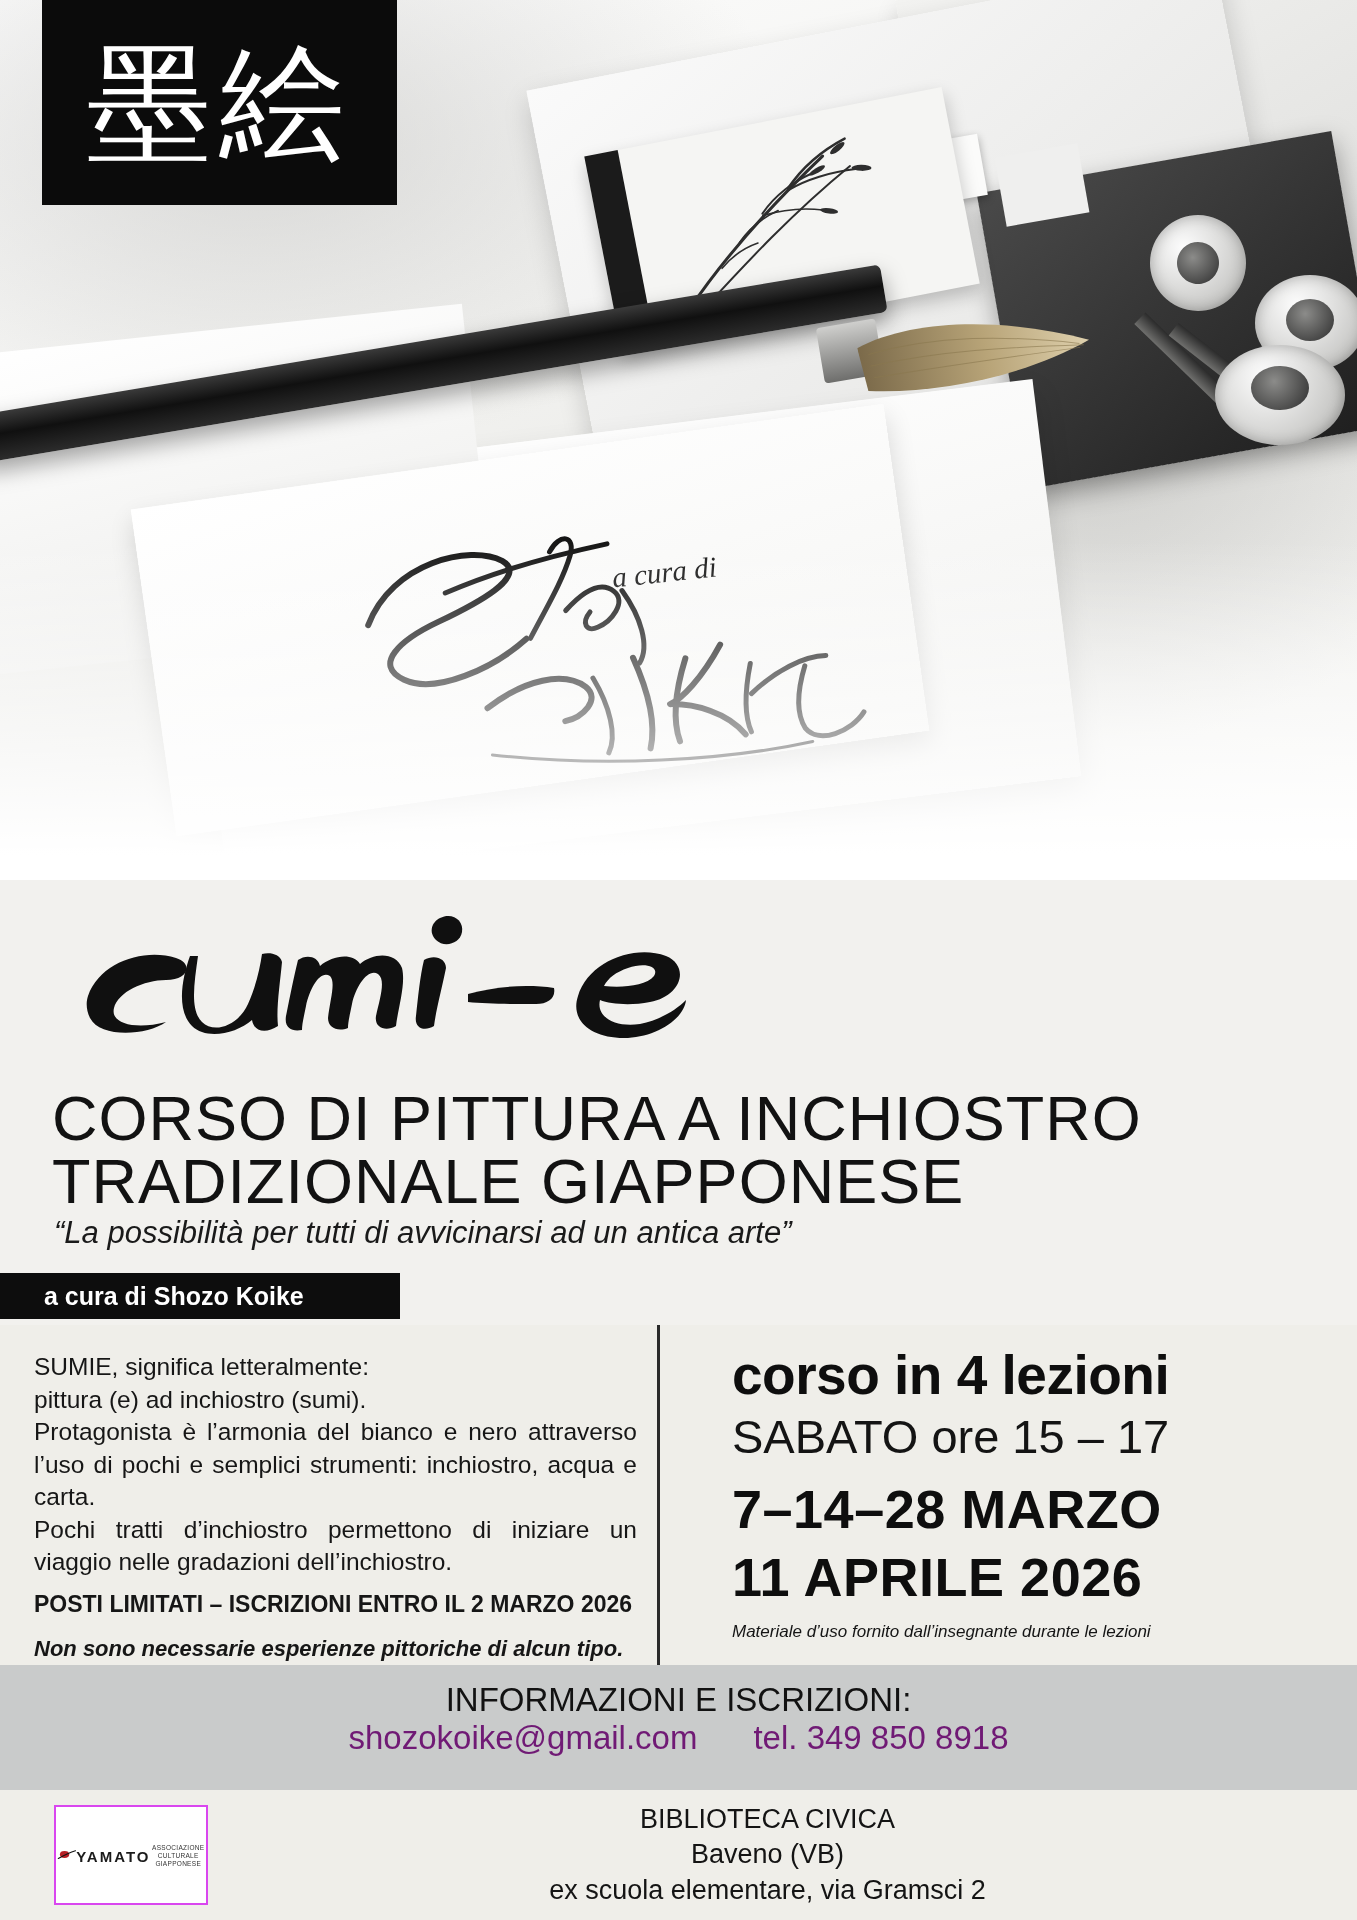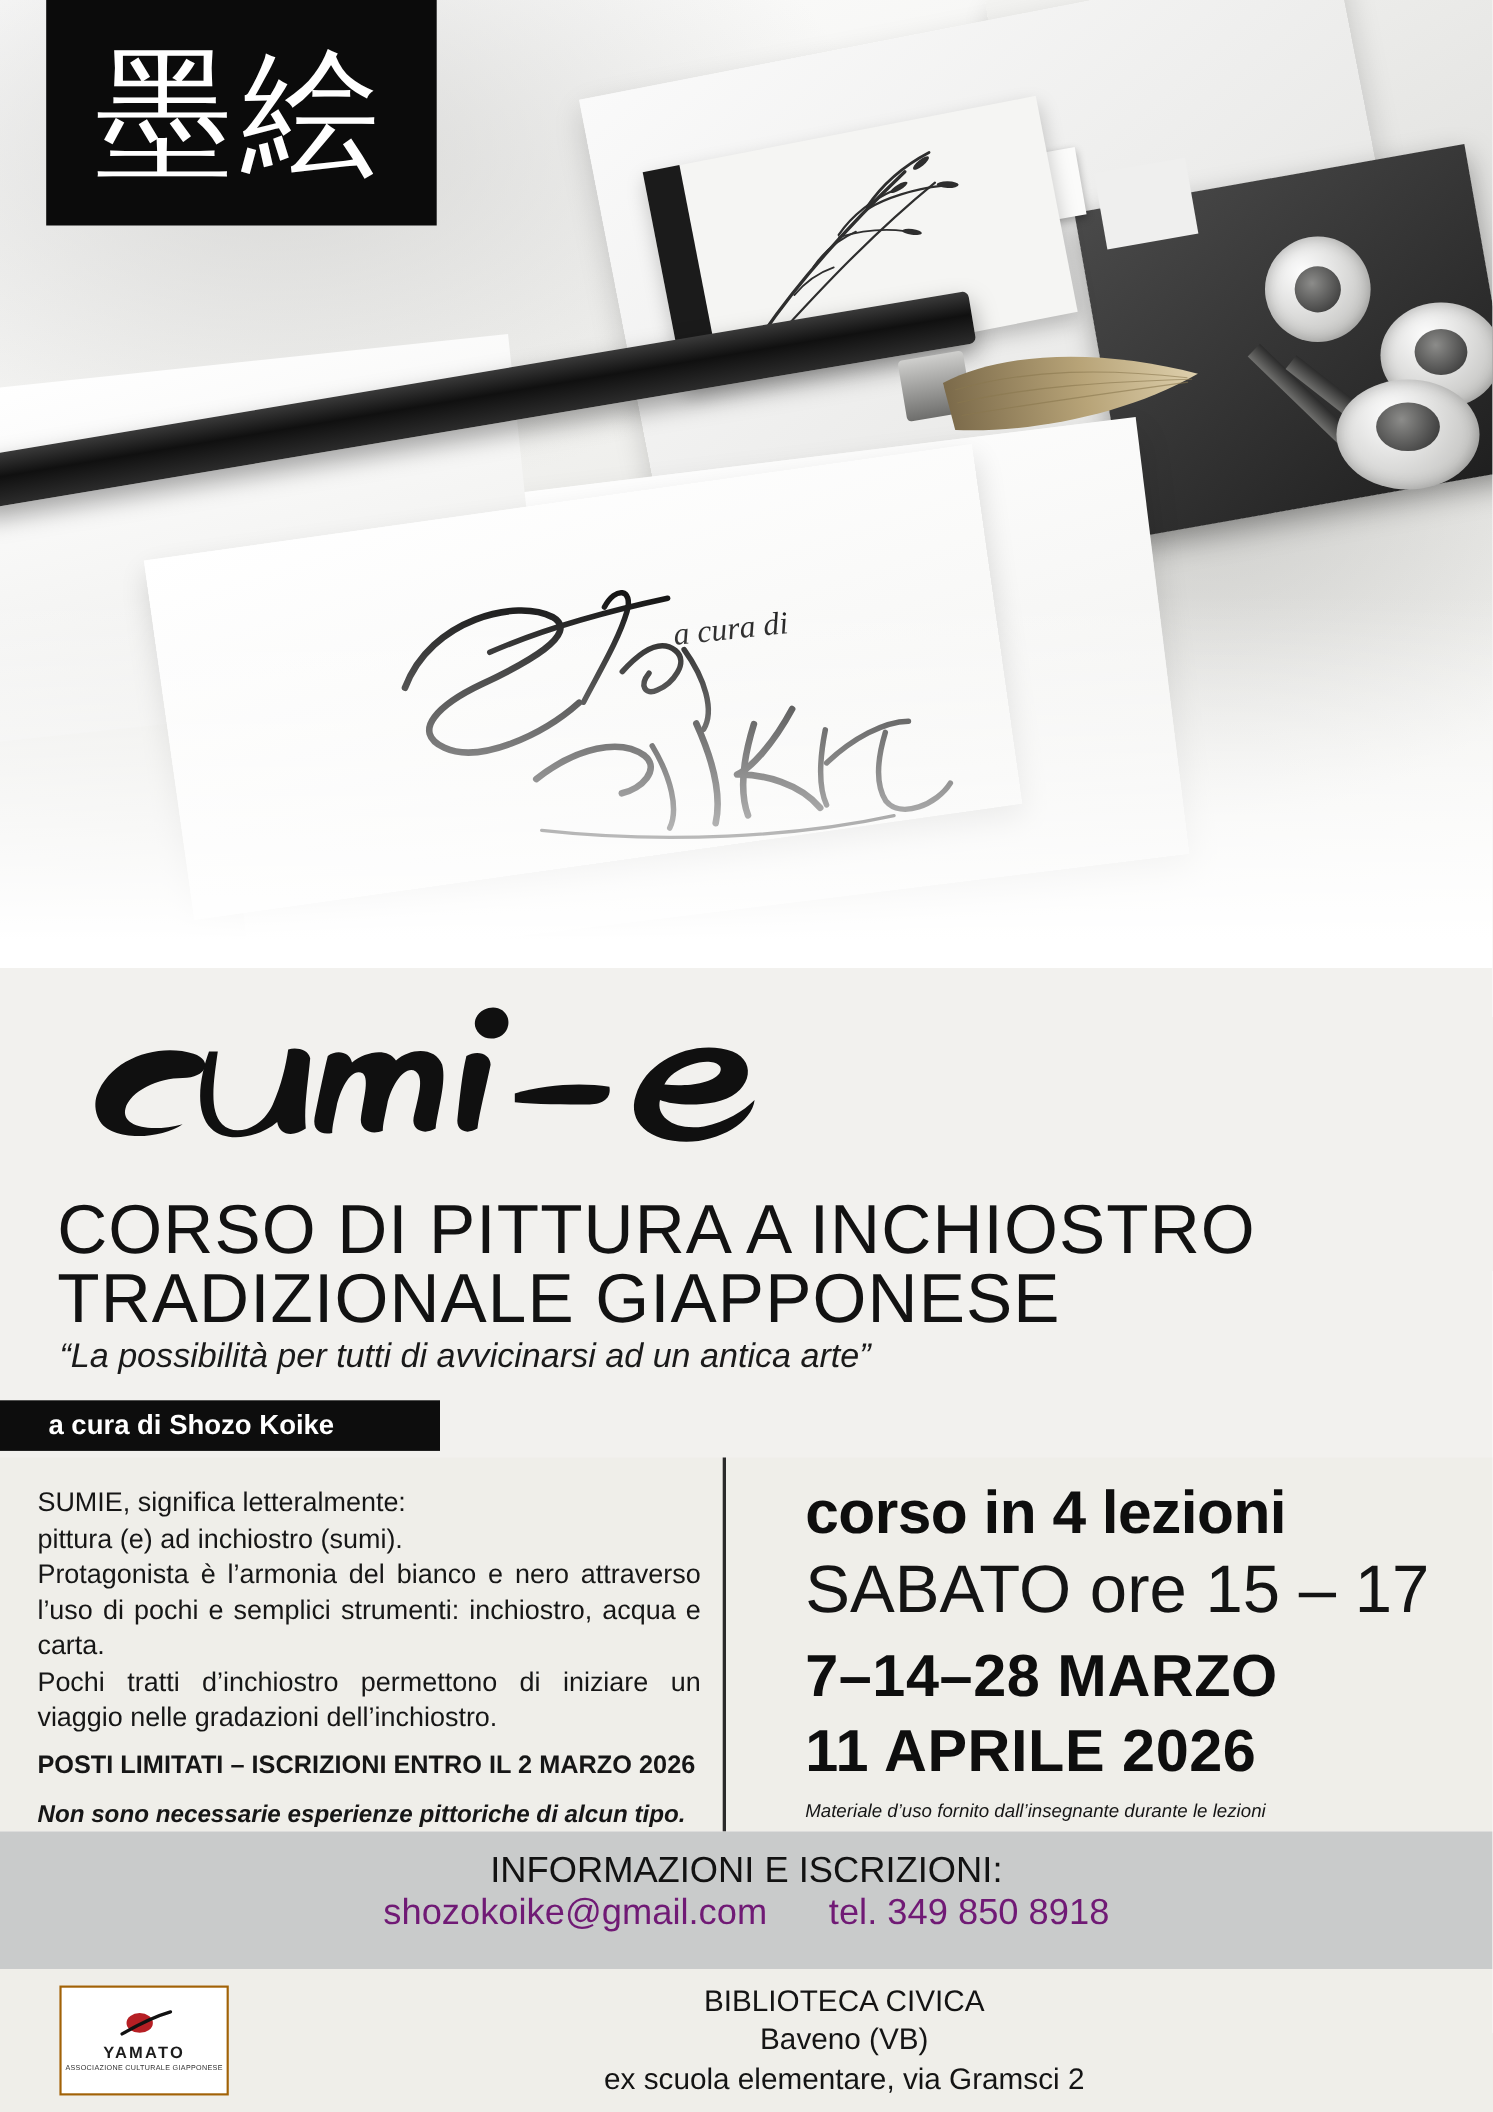--- a/index.html
+++ b/index.html
@@ -306,21 +306,21 @@
     box-sizing: border-box;
   }
   .corso-lezioni {
     font-size: 55px;
     font-weight: bold;
     color: #0e0e0e;
     letter-spacing: -0.5px;
     font-family: "Liberation Sans", sans-serif;
   }
   .sabato {
-    font-size: 61px;
+    font-size: 47px;
     color: #141414;
     margin-top: 2px;
     font-family: "Liberation Sans", sans-serif;
   }
   .dates-1, .dates-2 {
     font-size: 54px;
     font-weight: bold;
     color: #0e0e0e;
     letter-spacing: 0.5px;
     font-family: "Liberation Sans", sans-serif;
@@ -366,24 +366,23 @@
     width: 1357px;
     height: 130px;
     background: #efeee9;
     display: flex;
     align-items: center;
   }
   .yamato-logo {
     width: 150px; height: 96px;
     margin-left: 54px;
     background: #ffffff;
-    border: 2px solid #a16207;
+    border: 2px solid #d946ef;
     position: relative;
     display: flex;
-    flex-direction: column;
     align-items: center;
     justify-content: center;
   }
   .yamato-mark {
     width: 52px; height: 30px;
     position: relative;
   }
   .yamato-logo .yname {
     font-size: 15px;
     font-weight: bold;

